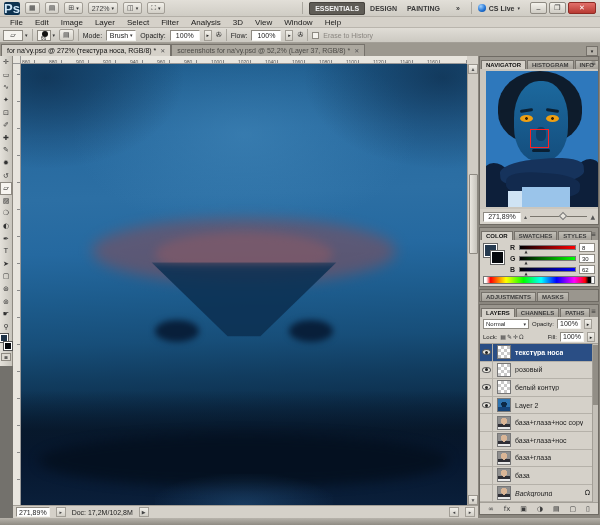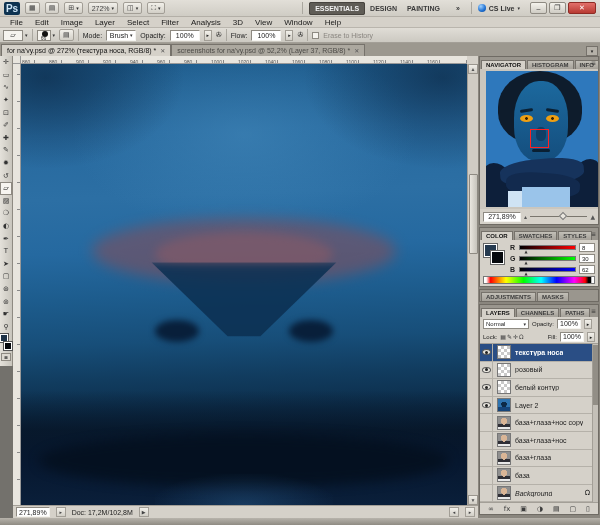--- a/index.html
+++ b/index.html
@@ -2,21 +2,21 @@
 <html><head>
 <meta charset="utf-8">
 <style>
   *{margin:0;padding:0;box-sizing:border-box;}
   body{background:#555;font-family:"Liberation Sans","DejaVu Sans",sans-serif;}
   #app{position:relative;width:600px;height:525px;background:#d5d1c9;overflow:hidden;color:#1c1c1c;font-size:9px;}
   .icon{font-family:"DejaVu Sans",sans-serif;}
 
   
   #appbar{position:absolute;left:0;top:0;width:600px;height:17px;background:linear-gradient(#e2dfd8,#cfccc4);border-bottom:1px solid #b3afa7;display:flex;align-items:center;gap:5px;padding:0 4px;}
-  #ps-logo{width:16px;height:13px;background:#0d3250;color:#cfe6f7;font-size:10px;font-weight:bold;display:flex;align-items:center;justify-content:center;border-radius:2px;}
+  #ps-logo{width:16px;height:13px;background:#0d3250;color:#cfe6f7;font-size:13px;font-weight:bold;display:flex;align-items:center;justify-content:center;border-radius:2px;}
   .abtn{height:12px;border:1px solid #a29e96;background:linear-gradient(#f2f0ea,#d2cfc7);display:flex;align-items:center;gap:2px;padding:0 3px;font-size:7px;color:#444;border-radius:2px;}
   .abtn .icon{font-size:7px;}
   .sep{width:1px;height:12px;background:#aaa79f;}
   #ws-area{margin-left:auto;display:flex;align-items:center;gap:6px;}
   .ws-btn{font-size:7px;font-weight:bold;color:#3a3a3a;padding:2px 5px;border-radius:2px;cursor:default;}
   .ws-btn.active{background:#5f5c56;color:#f2f2f2;border:1px solid #47443f;}
   #cslive{display:flex;align-items:center;gap:3px;font-size:7px;font-weight:bold;color:#333;}
   #cslive .orb{width:8px;height:8px;border-radius:50%;background:radial-gradient(circle at 35% 30%,#9fd1ff,#1d6fd1 60%,#0c4390);}
   #winbtns{display:flex;gap:2px;margin-left:4px;}
   .wbtn{width:17px;height:12px;border:1px solid #8e8a82;background:linear-gradient(#f4f2ec,#cfccc4);font-size:7px;display:flex;align-items:center;justify-content:center;color:#333;border-radius:2px;}

